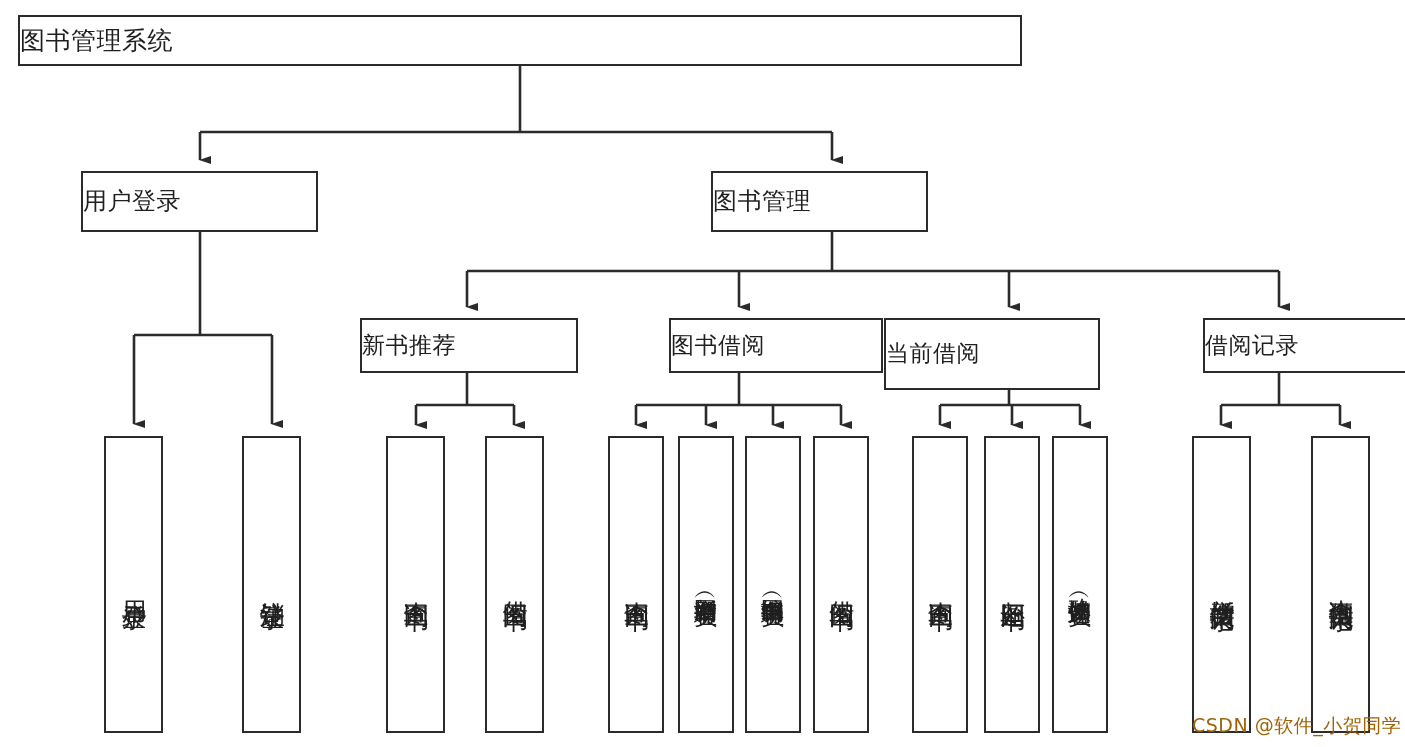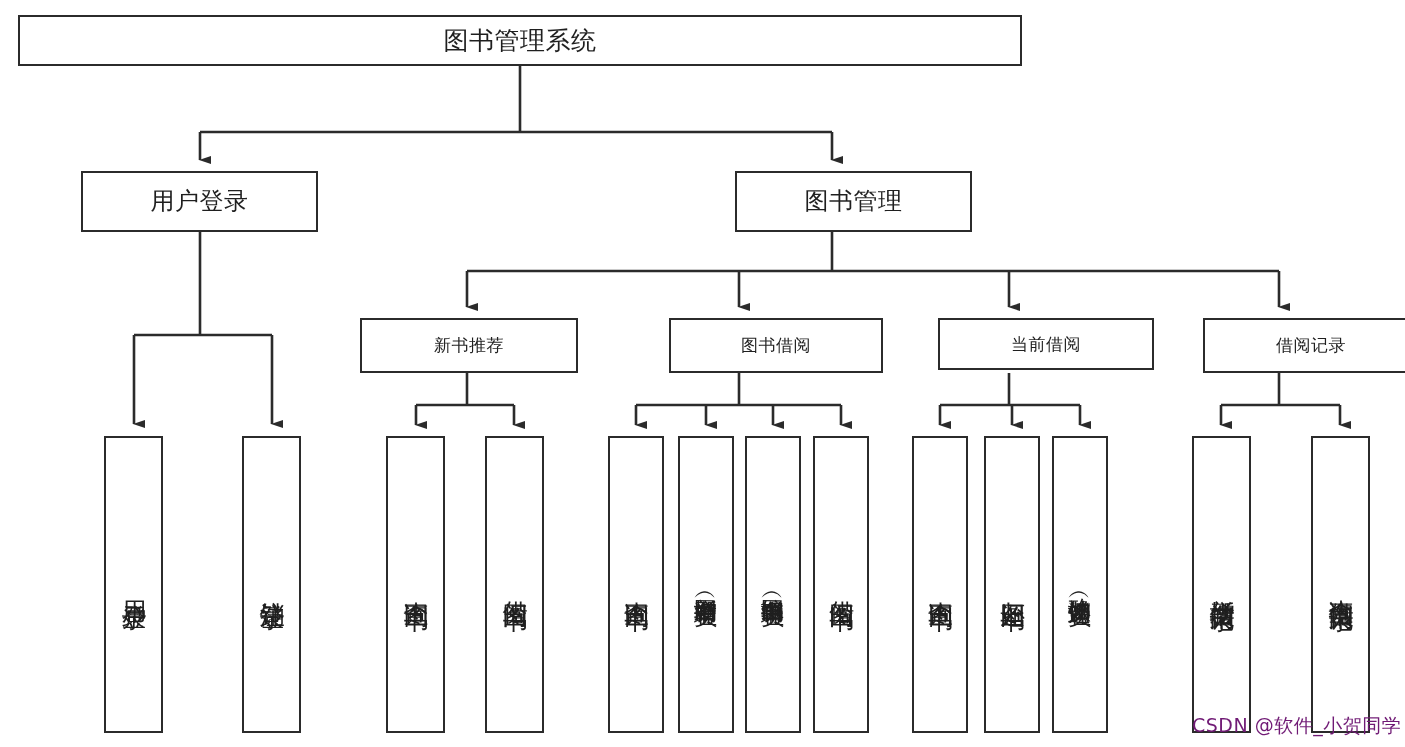--- a/index.html
+++ b/index.html
@@ -25,31 +25,31 @@
     height: 747px;
     pointer-events: none;
   }
   .node {
     position: absolute;
     box-sizing: border-box;
     border: 2.5px solid #2b2b2b;
     background: #ffffff;
     display: flex;
     align-items: center;
-    justify-content: center;
+    justify-content: flex-start;
     text-align: center;
   }
   .node .label {
     color: #1f1f1f;
     line-height: 1.18;
     letter-spacing: 0.5px;
   }
   .node.root .label { font-size: 25px; }
   .node.lvl2 .label { font-size: 24px; }
-  .node.lvl3 .label { font-size: 17px; }
+  .node.lvl3 .label { font-size: 23px; }
 
   .node.leaf {
     align-items: center;
     justify-content: center;
     padding: 6px 2px;
   }
   .node.leaf .label {
     writing-mode: vertical-rl;
     text-orientation: upright;
     font-size: 25px;
@@ -57,21 +57,21 @@
     letter-spacing: 2px;
     max-height: 100%;
     overflow: visible;
   }
   .node.leaf.narrow .label {
     font-size: 23px;
     letter-spacing: 1px;
   }
   .watermark {
     position: absolute;
-    color: #701a75;
+    color: #a16207;
     font-size: 19px;
     white-space: nowrap;
     letter-spacing: 0.5px;
   }
 </style>
 </head>
 <body>
 
 <div id="canvas">
 
@@ -125,31 +125,31 @@
     </g>
   </svg>
 
   <div class="node root" id="node-root" style="left:18px; top:15px; width:1004px; height:51px;">
     <span class="label">图书管理系统</span>
   </div>
 
   <div class="node lvl2" style="left:81px; top:171px; width:237px; height:61px;">
     <span class="label">用户登录</span>
   </div>
-  <div class="node lvl2" style="left:735px; top:171px; width:237px; height:61px;">
+  <div class="node lvl2" style="left:711px; top:171px; width:217px; height:61px;">
     <span class="label">图书管理</span>
   </div>
 
   <div class="node lvl3" style="left:360px; top:318px; width:218px; height:55px;">
     <span class="label">新书推荐</span>
   </div>
   <div class="node lvl3" style="left:669px; top:318px; width:214px; height:55px;">
     <span class="label">图书借阅</span>
   </div>
-  <div class="node lvl3" style="left:938px; top:318px; width:216px; height:52px;">
+  <div class="node lvl3" style="left:884px; top:318px; width:216px; height:72px;">
     <span class="label">当前借阅</span>
   </div>
   <div class="node lvl3" style="left:1203px; top:318px; width:216px; height:55px;">
     <span class="label">借阅记录</span>
   </div>
 
   <div class="node leaf" style="left:104px; top:436px; width:59px; height:297px;">
     <span class="label">用户登录</span>
   </div>
   <div class="node leaf" style="left:242px; top:436px; width:59px; height:297px;">

